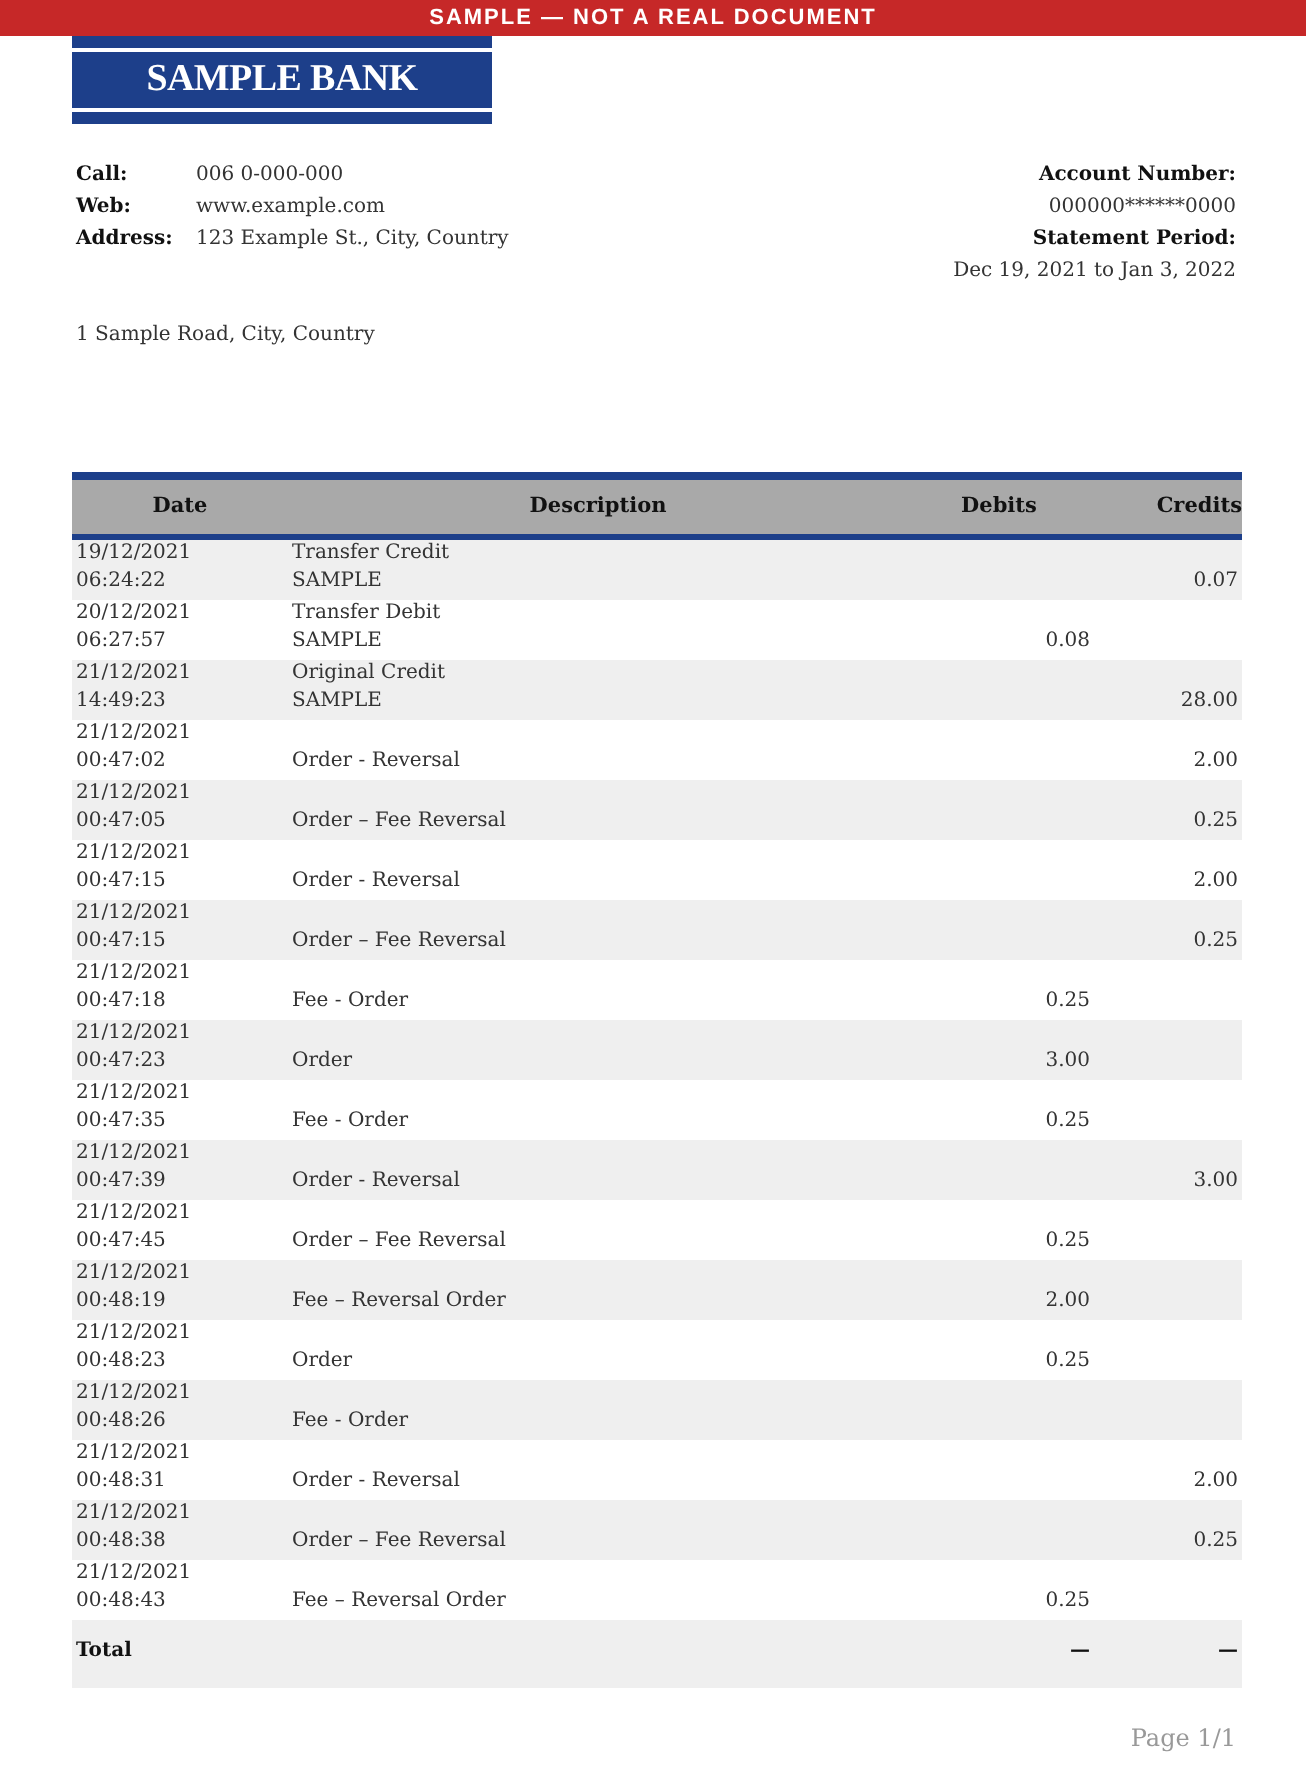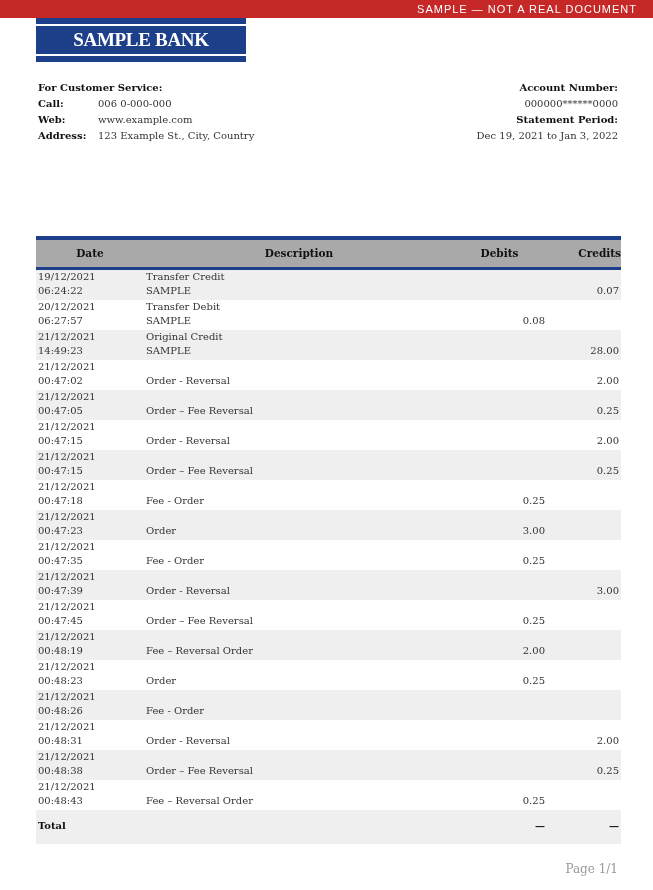--- a/index.html
+++ b/index.html
@@ -1,17 +1,17 @@
 <!DOCTYPE html>
 <html><head>
   <meta charset="utf-8">
   <style>
     * { box-sizing: border-box; margin: 0; padding: 0; }
     body { width: 653px; height: 890px; background: #fff; font-family: "DejaVu Serif", serif; color: #333; font-size: 10px; position: relative; overflow: hidden; }
-    .sample-banner { position: absolute; top: 0; left: 0; right: 0; background: #c62828; color: #fff; text-align: right; font-family: "Liberation Sans", sans-serif; font-weight: normal; font-size: 11px; padding: 3px 16px; z-index: 10; letter-spacing: 1px; }
+    .sample-banner { position: absolute; top: 0; left: 0; right: 0; background: #c62828; color: #fff; text-align: center; font-family: "Liberation Sans", sans-serif; font-weight: bold; font-size: 11px; padding: 3px 16px; z-index: 10; letter-spacing: 1px; }
     .logo { position: absolute; left: 36px; top: 18px; width: 210px; height: 44px; background: #1d3f8a; display: flex; flex-direction: column; justify-content: center; padding: 0 0; }
     .logo .rule { height: 2px; background: #fff; margin: 3px 0; }
     .logo .name { color: #fff; font-family: "Liberation Serif", serif; font-weight: bold; font-size: 19px; text-align: center; letter-spacing: -0.3px; }
     .contact { position: absolute; left: 38px; top: 80px; line-height: 16px; }
     .contact .row { display: flex; }
     .contact .lbl { font-weight: bold; width: 60px; color: #111; }
     .contact .hdr { font-weight: bold; color: #111; }
     .acct { position: absolute; right: 35px; top: 80px; text-align: right; line-height: 16px; }
     .acct .hdr { font-weight: bold; color: #111; }
     .customer { position: absolute; left: 38px; top: 160px; line-height: 16px; }
@@ -34,21 +34,20 @@
 
 <div class="sample-banner">SAMPLE — NOT A REAL DOCUMENT</div>
 
 <div class="logo">
   <div class="rule"></div>
   <div class="name">SAMPLE BANK</div>
   <div class="rule"></div>
 </div>
 
 <div class="contact">
-  <div class="hdr">For Customer Service:</div>
   <div class="row">
       <span class="lbl">Call:</span>
       <span>006 0-000-000</span>
     </div>
   <div class="row">
       <span class="lbl">Web:</span>
       <span>www.example.com</span>
     </div>
   <div class="row">
       <span class="lbl">Address:</span>
@@ -57,20 +56,21 @@
 </div>
 
 <div class="acct">
   <div class="hdr">Account Number:</div>
   <div>000000******0000</div>
   <div class="hdr">Statement Period:</div>
   <div>Dec 19, 2021 to Jan 3, 2022</div>
 </div>
 
 <div class="customer">
+  <div>1 Sample Road, City, Country</div>
 </div>
 
 <table>
   <thead>
     <tr>
       <th class="c-date">Date</th>
       <th class="c-desc">Description</th>
       <th class="c-deb" style="text-align:center">Debits</th>
       <th class="c-cred" style="text-align:right">Credits</th>
     </tr>

